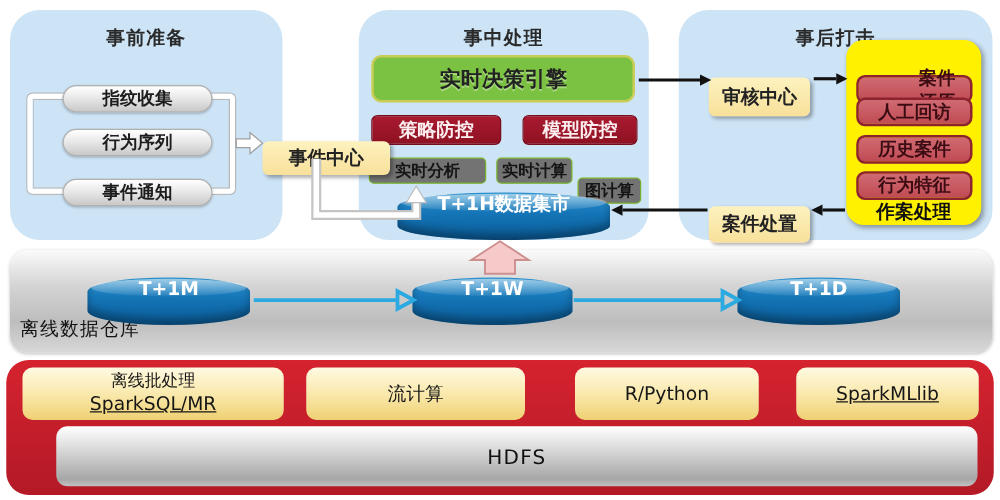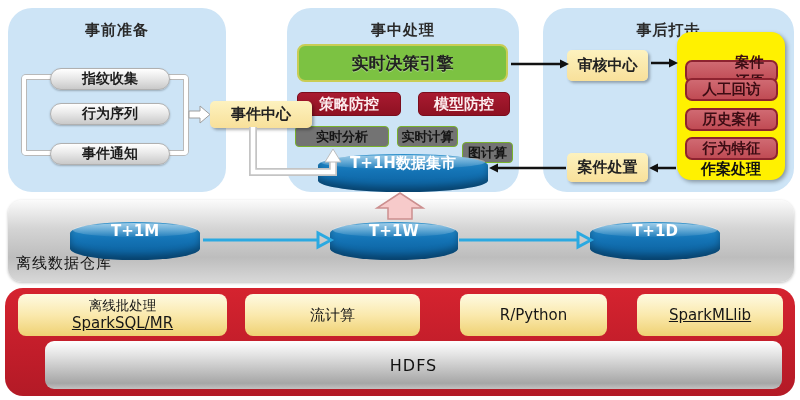--- a/index.html
+++ b/index.html
@@ -15,21 +15,21 @@
           border:1px solid #b0b0b0; box-shadow:0 1px 2px rgba(0,0,0,.25);
           display:flex; align-items:center; justify-content:center;
           font-size:14px; font-weight:600; color:#1c1c1c; z-index:2; }
 
   .loop { position:absolute; border:4px solid #fff; border-radius:4px;
           box-shadow:0 0 0 1px #b9b9b9, inset 0 0 0 1px #b9b9b9; z-index:1; }
 
   .ybox { position:absolute; background:linear-gradient(180deg,#fdf2bf 0%,#f8e09a 100%);
           border-radius:5px; box-shadow:2px 2px 3px rgba(0,0,0,.3);
           display:flex; align-items:center; justify-content:center;
-          font-size:15px; font-weight:700; color:#222; z-index:3; }
+          font-size:15px; font-weight:700; color:#222; z-index:3;margin-top:12px; }
 
   .engine { position:absolute; background:#7cc242; border:2px solid #c9cd55; border-radius:8px;
             display:flex; align-items:center; justify-content:center;
             font-size:17px; font-weight:700; color:#222; text-shadow:0 1px 0 rgba(255,255,255,.35);text-align:center; }
 
   .darkred { position:absolute; background:linear-gradient(180deg,#a91a30,#8e1122);
              border:1px solid #7a0d1d; border-radius:5px;
              display:flex; align-items:center; justify-content:center;
              font-size:15px; font-weight:700; color:#fcedee; }
 

